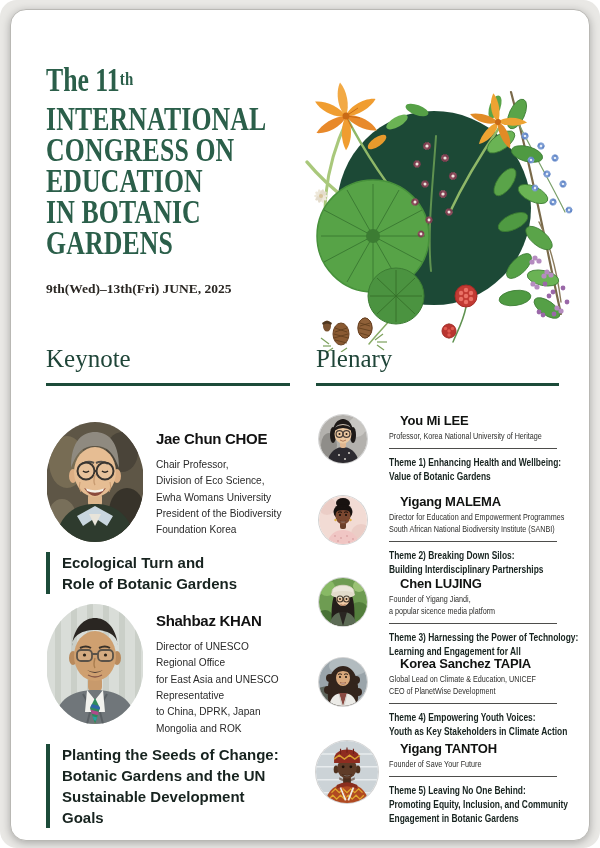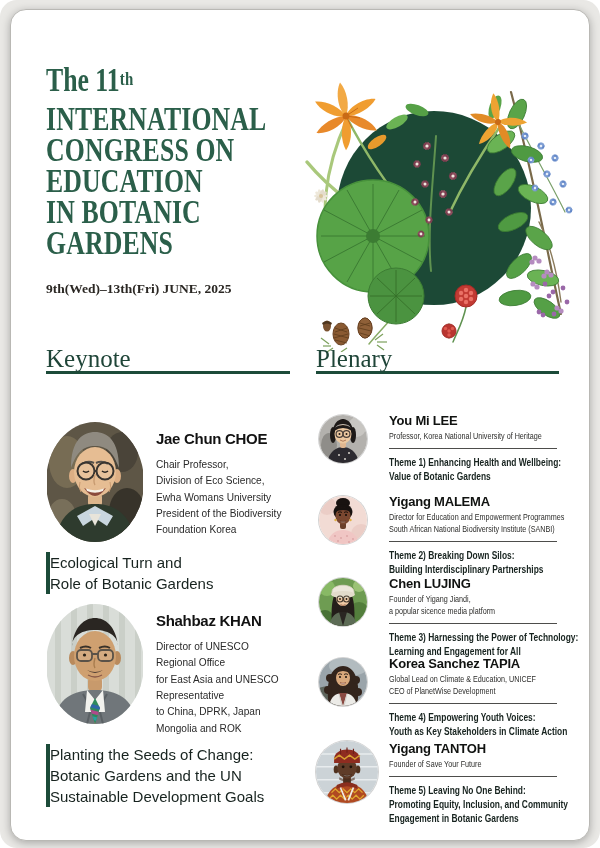--- a/index.html
+++ b/index.html
@@ -21,44 +21,44 @@
         font-family:"Liberation Serif",serif;font-weight:bold;font-size:13.5px;line-height:1.4;}
 
   
   .illustration{position:absolute;left:266px;top:52px;width:314px;height:290px;}
 
   
   .col{position:absolute;top:336px;}
   .col-keynote{left:35px;width:244px;}
   .col-plenary{left:305px;width:243px;}
   .col h2{margin:0;font-family:"Liberation Serif",serif;font-weight:normal;font-size:25px;
-        line-height:1;color:#1f4538;border-bottom:3px solid #1C4B39;}
+        line-height:1;color:#1f4538;padding-bottom:12px;border-bottom:3px solid #1C4B39;}
 
   
   .k-speaker{position:absolute;left:0;width:244px;}
   .k-sp1{top:76px;} .k-sp2{top:258px;}
   .k-photo{width:98px;height:120px;border-radius:50%;overflow:hidden;}
   .k-photo svg{display:block;}
   .k-info{position:absolute;left:110px;top:8px;width:170px;}
   .k-name{font-size:15px;font-weight:bold;color:#121212;letter-spacing:-.3px;white-space:nowrap;}
   .k-desc{margin-top:9px;font-size:11.5px;line-height:1.42;color:#2a2a2a;white-space:pre-line;
         transform:scaleX(.88);transform-origin:left top;width:114%;}
-  .k-topic{position:absolute;left:0;border-left:4px solid #1C4B39;
-        font-size:15px;font-weight:normal;line-height:1.4;color:#17231f;white-space:pre-line;}
+  .k-topic{position:absolute;left:0;border-left:4px solid #1C4B39;padding-left:12px;
+        font-size:15px;font-weight:bold;line-height:1.4;color:#17231f;white-space:pre-line;}
   .k-top1{top:206px;} .k-top2{top:398px;}
 
   
   .p-entry{position:absolute;left:0;width:243px;}
   .p-e1{top:67px;} .p-e2{top:148px;} .p-e3{top:230px;} .p-e4{top:310px;} .p-e5{top:395px;}
   .p-photo{position:absolute;left:3px;top:2px;width:48px;height:48px;border-radius:50%;
         overflow:hidden;box-shadow:0 0 0 1px rgba(0,0,0,.18);}
   .p-photo svg{display:block;width:100%;height:100%;}
   .p-e5 .p-photo{left:0;top:0;width:62px;height:62px;}
   .p-text{position:absolute;left:73px;top:0;width:200px;}
-  .p-name{font-size:13px;font-weight:bold;color:#101210;letter-spacing:-.2px;white-space:nowrap;}
+  .p-name{font-size:13px;font-weight:bold;color:#101210;letter-spacing:-.2px;white-space:nowrap;margin-left:11px;}
   .p-aff{margin-top:3px;font-size:9px;line-height:1.32;color:#2d2d2b;white-space:pre-line;
         transform:scaleX(.8);transform-origin:left top;width:125%;}
   .p-hr{border:0;border-top:1px solid #4d4d4b;margin:5px 0 6px;width:168px;}
   .p-theme{font-size:10.5px;font-weight:bold;line-height:1.35;color:#17231f;white-space:pre-line;
         transform:scaleX(.8);transform-origin:left top;width:125%;}
 </style>
 </head>
 <body>
 
 <div class="page">

